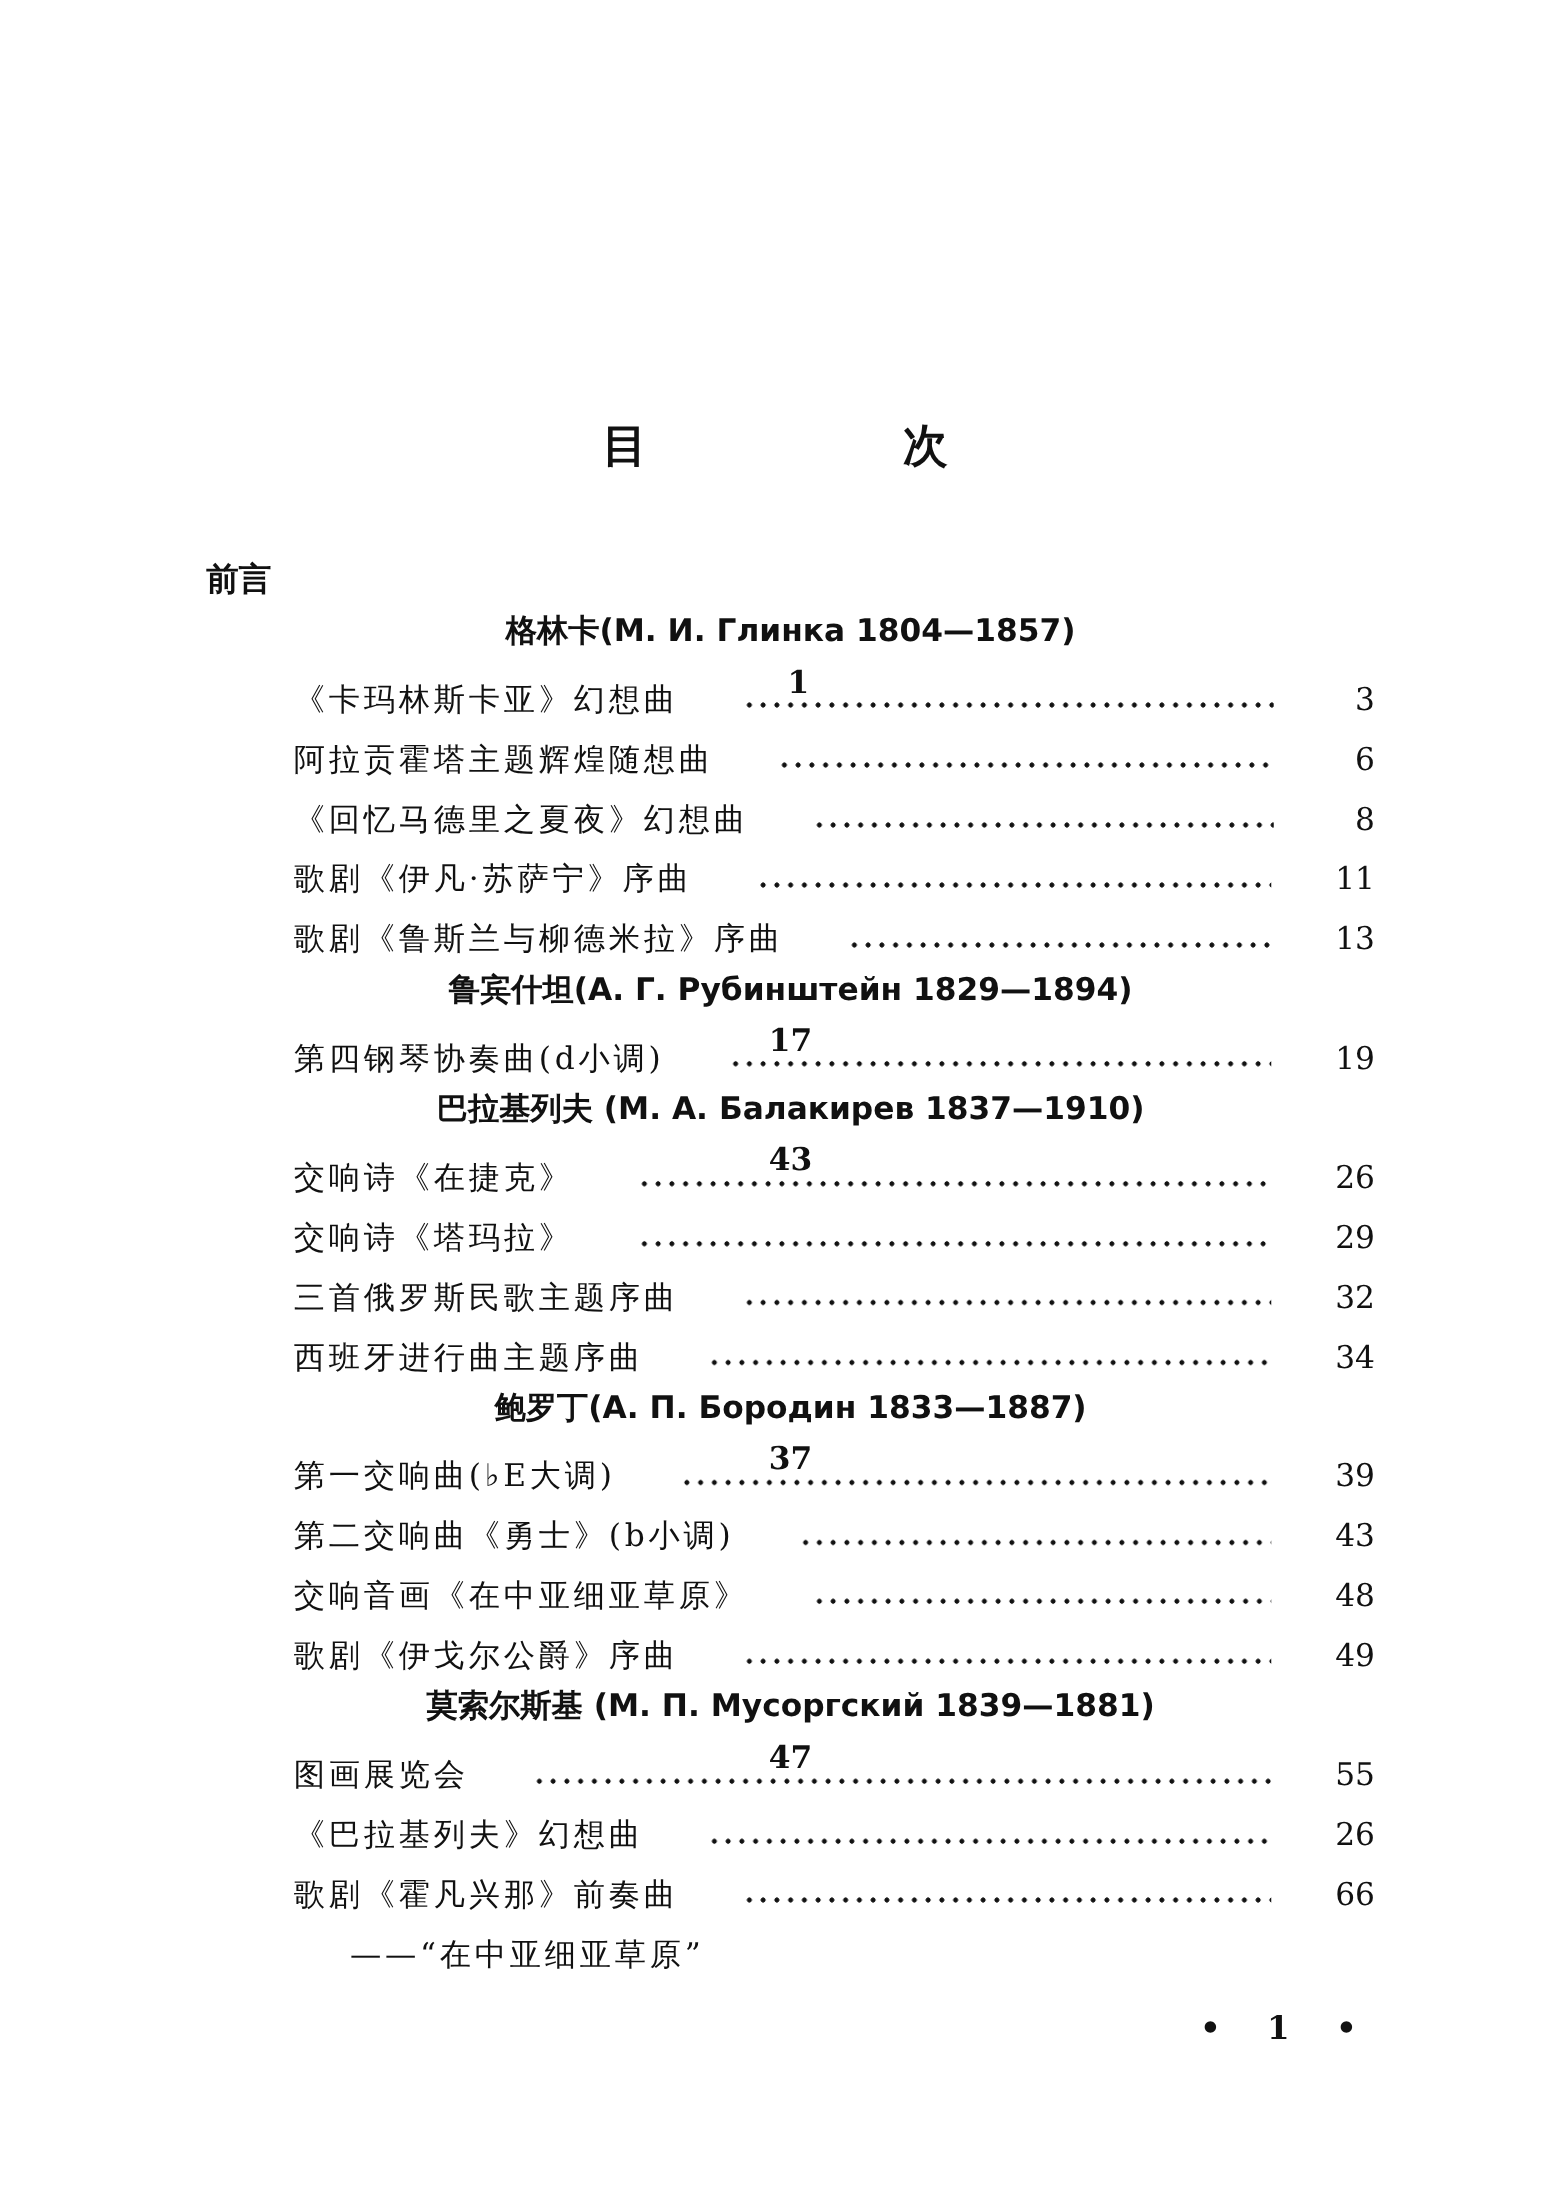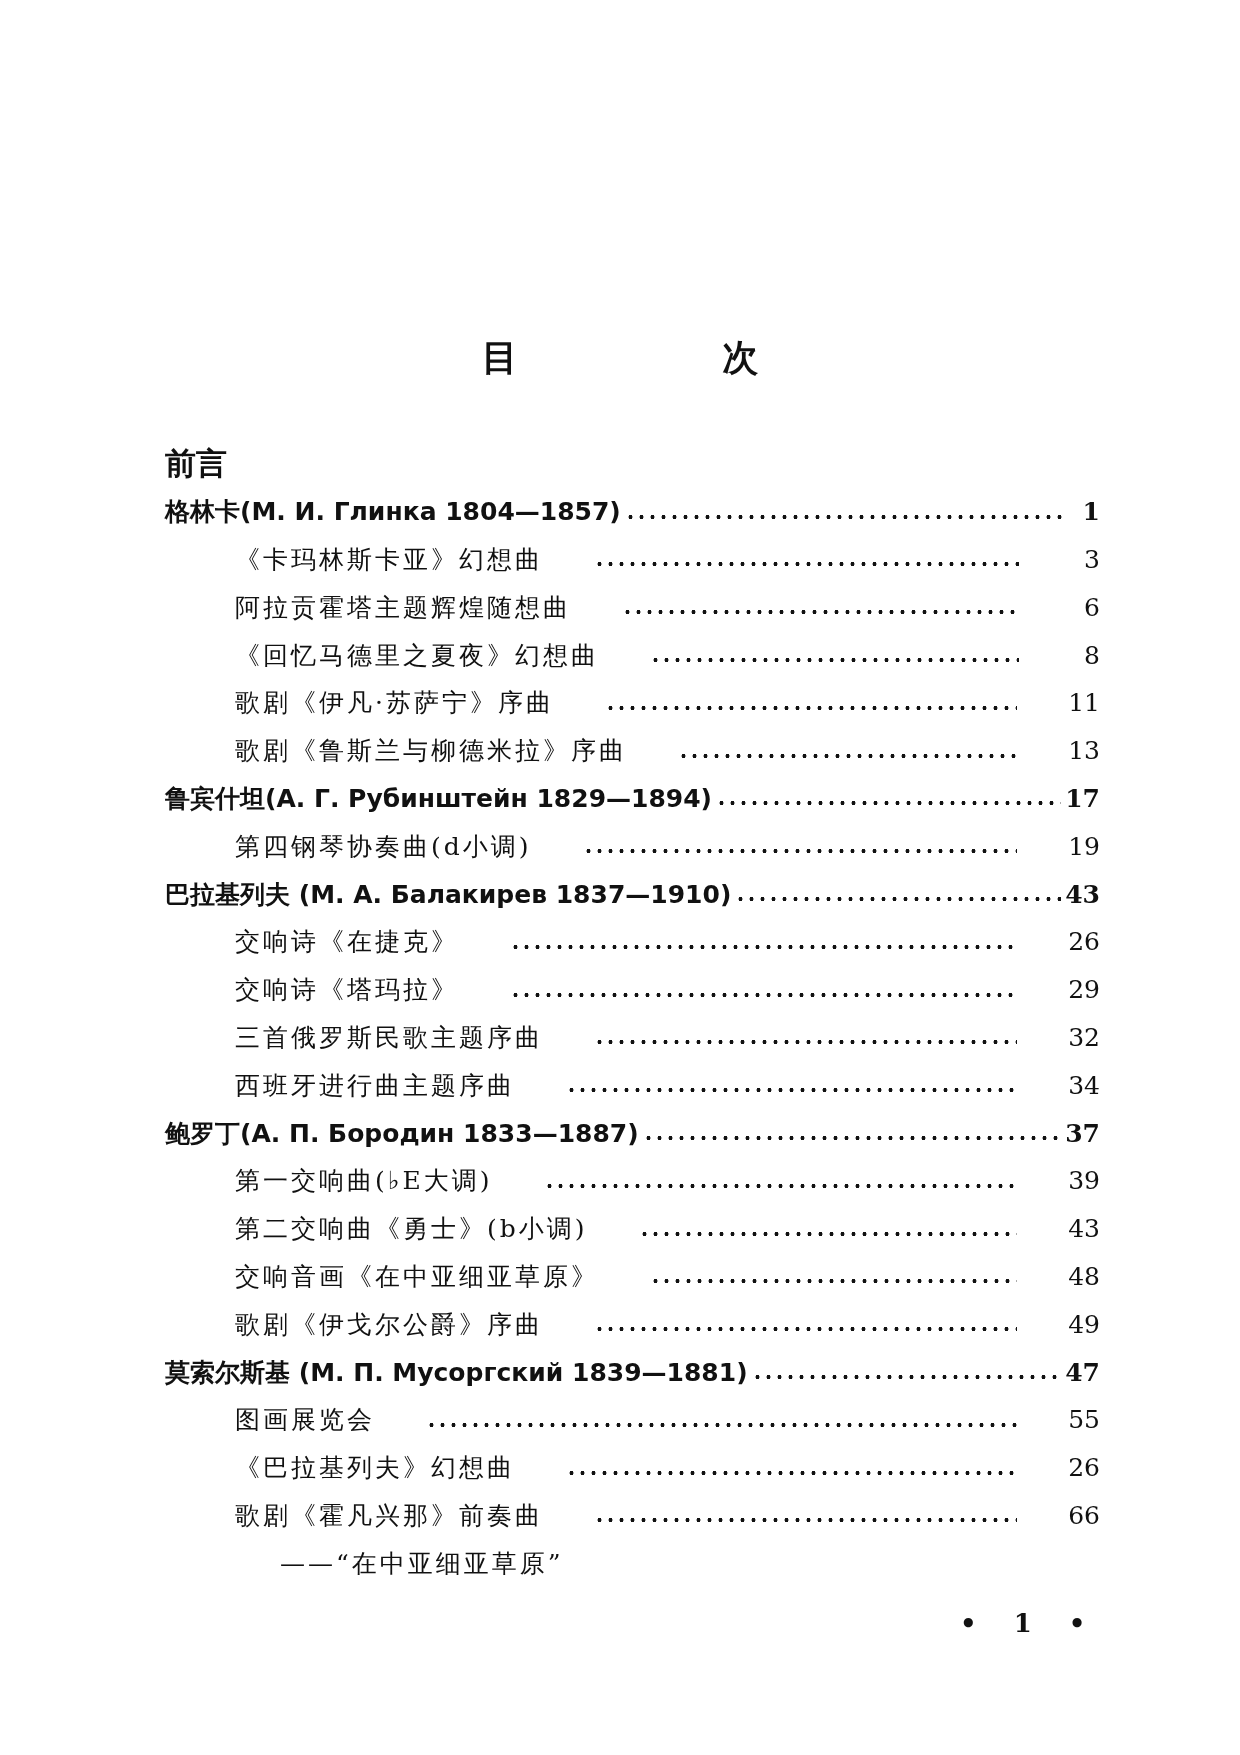--- a/index.html
+++ b/index.html
@@ -8,22 +8,22 @@
   .title {
     position: absolute; top: 330px; left: 0; width: 1240px; text-align: center;
     font-family: "DejaVu Sans", sans-serif; font-weight: bold; font-size: 36px; letter-spacing: 96px;
     padding-left: 96px; box-sizing: border-box; line-height: 56px;
   }
   .toc { position: absolute; left: 165px; top: 440px; width: 935px; }
   .row {
     position: relative; height: 47.8px; display: flex; align-items: center;
     font-family: "DejaVu Serif", serif; font-size: 25px;
   }
-  .row.preface { font-family: "DejaVu Sans", sans-serif; font-weight: bold; font-size: 31px; }
-  .row.author { font-family: "DejaVu Sans", sans-serif; font-weight: bold; font-size: 25px; }
+  .row.preface { font-family: "DejaVu Sans", sans-serif; font-weight: bold; font-size: 26px; }
+  .row.author { font-family: "DejaVu Sans", sans-serif; font-weight: bold; font-size: 25px; flex-direction: column; }
   .row.work { padding-left: 70px; letter-spacing: 3px; gap: 47px; }
   .row.sub { padding-left: 115px; letter-spacing: 3px; }
   .label { white-space: nowrap; flex: 0 0 auto; }
   .leader {
     flex: 1 1 auto; margin: 0 4px; height: 6px; align-self: center; margin-top: 10px;
     background-image: radial-gradient(circle, #111 1.8px, transparent 2.2px);
     background-size: 11px 6px; background-repeat: repeat-x; background-position: left center;
   }
   .pg {
     flex: 0 0 auto; min-width: 30px; text-align: right;

